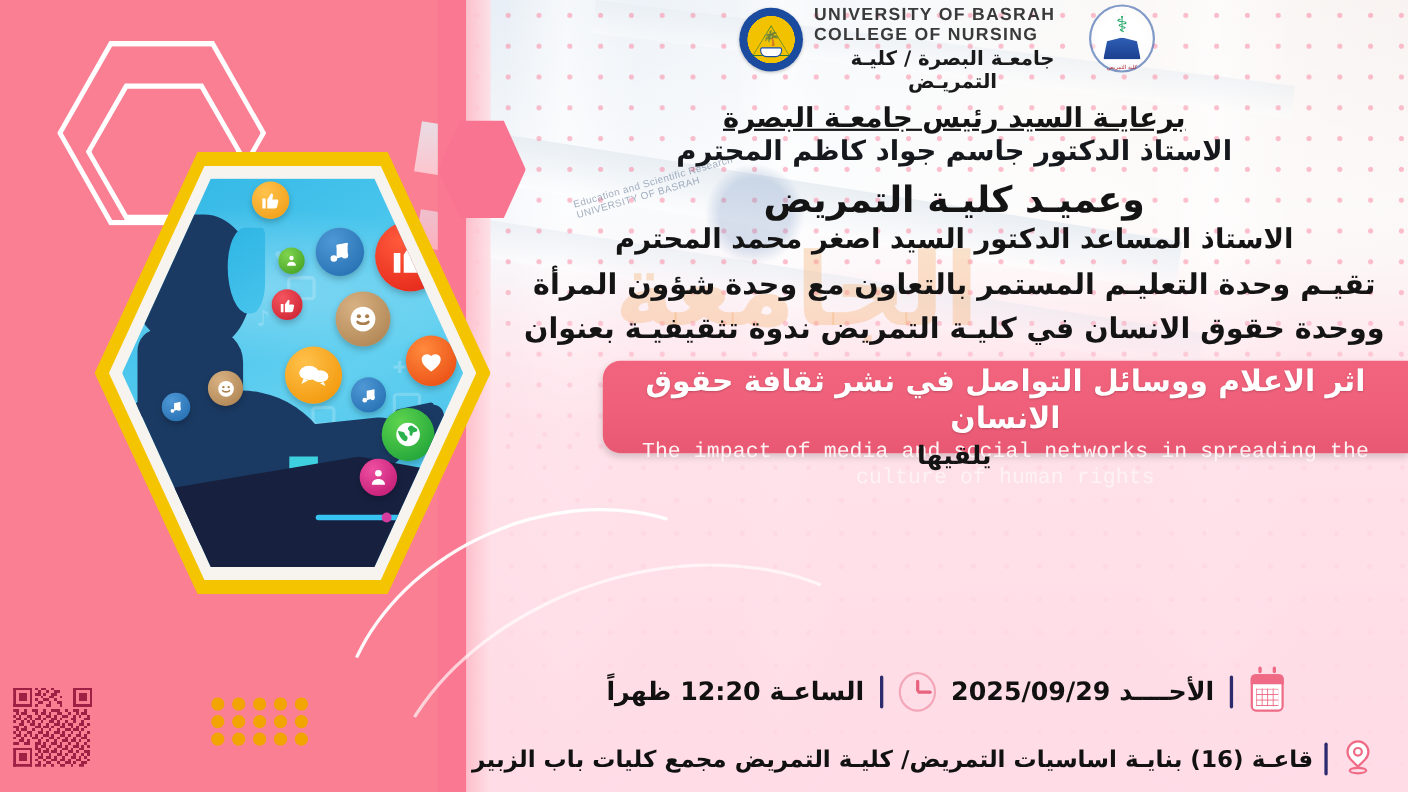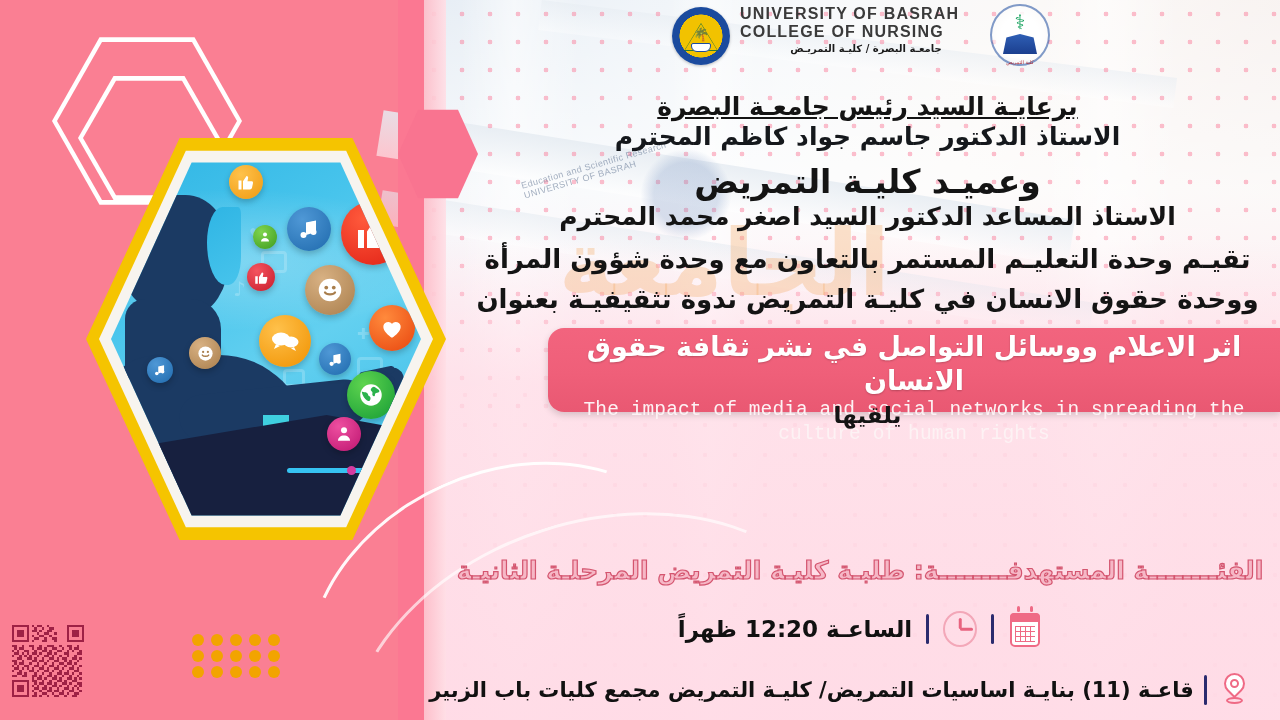--- a/index.html
+++ b/index.html
@@ -146,21 +146,21 @@
   .seal1 .tri { position:absolute; left:50%; top:30%; transform:translateX(-50%);
     width:0; height:0; border-left:16px solid transparent; border-right:16px solid transparent; border-bottom:26px solid #f2c200; }
   .seal1 .triline { position:absolute; left:50%; top:28%; transform:translateX(-50%);
     width:0; height:0; border-left:17px solid transparent; border-right:17px solid transparent; border-bottom:28px solid #0d6b3f; opacity:.85; }
   .seal1 .palm { position:absolute; left:50%; top:34%; transform:translateX(-50%); font-size:13px; color:#0d6b3f; }
   .seal1 .book { position:absolute; left:50%; top:62%; transform:translateX(-50%); width:20px; height:9px;
     background:#fff; border-radius:2px 2px 6px 6px; border:1px solid #1b4b9e; }
   .hdr-title { position:absolute; left:80px; top:1px; width:250px; }
   .hdr-l1, .hdr-l2 { font-family:"Liberation Sans", sans-serif; font-weight:bold; letter-spacing:1.2px;
     color:#3a3a3a; font-size:16px; line-height:18px; }
-  .hdr-ar { direction:rtl; text-align:center; font-weight:bold; font-size:10px; color:#1a1a1a;
+  .hdr-ar { direction:rtl; text-align:center; font-weight:bold; font-size:18px; color:#1a1a1a;
     margin-top:2px; letter-spacing:.5px; width:252px; }
   .seal2 { left:330px; top:0px; width:60px; height:62px;
     background:radial-gradient(ellipse at 50% 50%, #ffffff 0 44%, rgba(255,255,255,.6) 60%, rgba(255,255,255,0) 72%); }
   .seal2 .ring { position:absolute; inset:0; border-radius:50%; border:2px solid #1b4b9e; opacity:.55; }
   .seal2 .cad { position:absolute; left:50%; top:6px; transform:translateX(-50%); font-size:20px; color:#0e9e57; }
   .seal2 .bk { position:absolute; left:50%; top:30px; transform:translateX(-50%); width:34px; height:20px;
     background:linear-gradient(180deg,#2f5fb5,#1b3f8f); clip-path:polygon(0 100%,10% 18%,50% 0,90% 18%,100% 100%); }
   .seal2 .lbl { position:absolute; left:50%; bottom:1px; transform:translateX(-50%); font-size:5px; color:#b02a37; white-space:nowrap; }
 
   
@@ -460,49 +460,49 @@
   <div class="ar line-block l-org1">تقيـم وحدة التعليـم المستمر بالتعاون مع وحدة شؤون المرأة</div>
   <div class="ar line-block l-org2">ووحدة حقوق الانسان في كليـة التمريض ندوة تثقيفيـة بعنوان</div>
 
   <div class="banner">
     <div class="banner-ar">اثر الاعلام ووسائل التواصل في نشر ثقافة حقوق الانسان</div>
     <div class="banner-en">The impact of media and social networks in spreading the culture of human rights</div>
   </div>
 
   <div class="ar lbl-deliver">يلقيها</div>
 
-  <div class="target">الفئــــــــة المستهدفــــــــة: طلبـة كليـة التمريض المرحلـة الثانيـة</div>
 
   <div class="row-dt">
     <div class="ico-box">
       <div class="cal">
           <div class="cal-top"></div>
           <div class="cal-grid"></div>
         </div>
       <div class="cal-nub" style="left:9px;"></div>
         <div class="cal-nub" style="left:22px;"></div>
     </div>
     <div class="sep"></div>
+    <div class="dt-txt">الأحــــد 2025/09/29</div>
     <div class="ico-box">
       <div class="clock"></div>
       <div class="ch" style="width:11px;height:2.5px;transform:translate(0,-50%) rotate(-90deg);"></div>
       <div class="ch" style="width:13px;height:2.5px;transform:translate(0,-50%) rotate(0deg);"></div>
     </div>
     <div class="sep"></div>
     <div class="dt-txt">الساعـة 12:20 ظهراً</div>
   </div>
 
   <div class="row-loc">
     <div class="ico-box">
       <div class="pin"></div>
         <div class="pin-d"></div>
         <div class="pin-base"></div>
     </div>
     <div class="sep"></div>
-    <div class="loc-txt">قاعـة (11) بنايـة اساسيات التمريض/ كليـة التمريض مجمع كليات باب الزبير</div>
+    <div class="loc-txt">قاعـة (16) بنايـة اساسيات التمريض/ كليـة التمريض مجمع كليات باب الزبير</div>
   </div>
 
   <div class="qr">
     <svg width="72" height="72" viewBox="0 0 29 29" shape-rendering="crispEdges">
       <rect width="29" height="29" fill="#fa7f93"></rect>
       <g fill="#9e2145">
         <rect x="0" y="0" width="7" height="1"></rect>
           <rect x="0" y="6" width="7" height="1"></rect>
         <rect x="0" y="0" width="1" height="7"></rect>
           <rect x="6" y="0" width="1" height="7"></rect>

